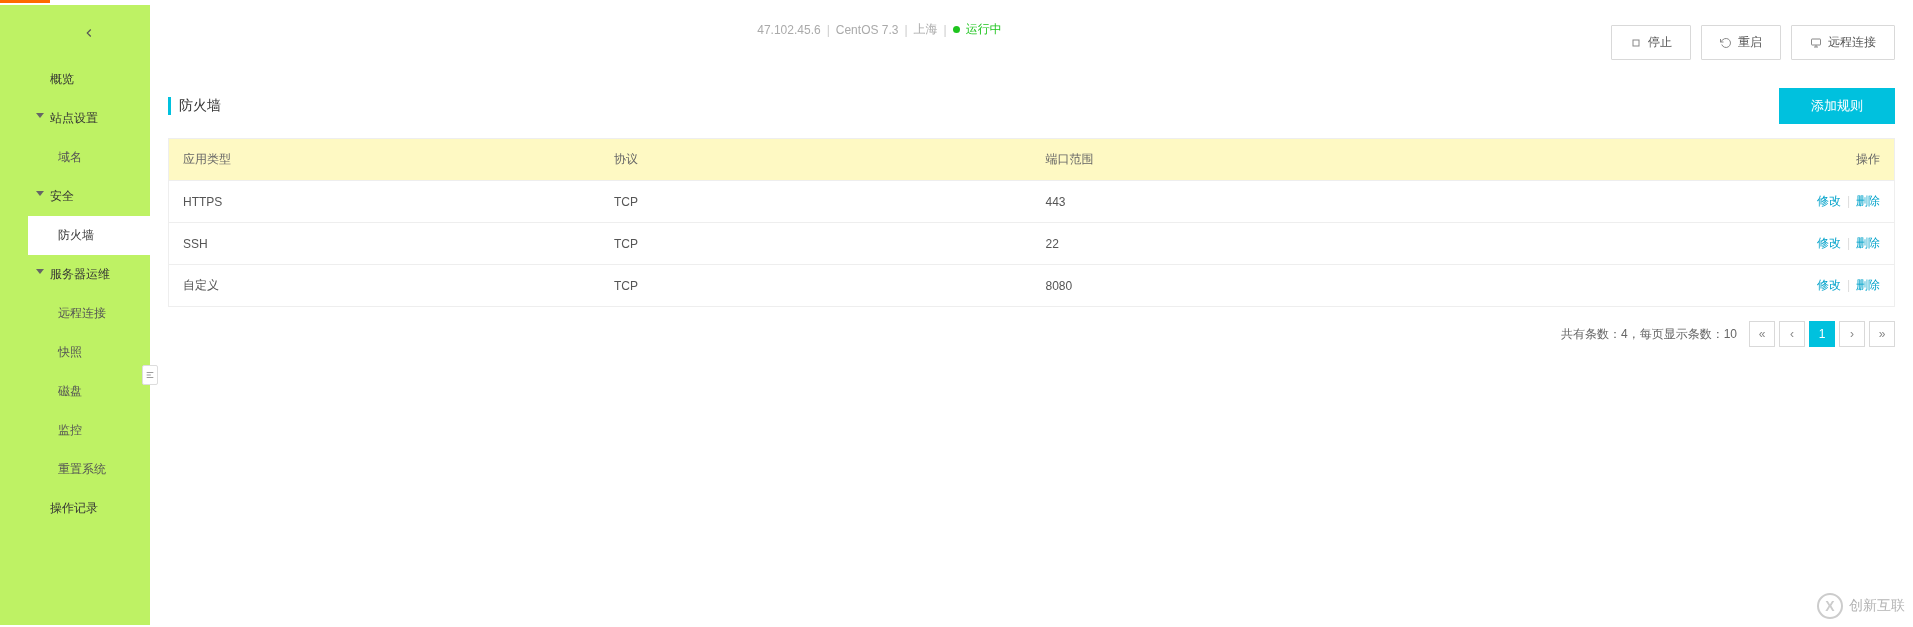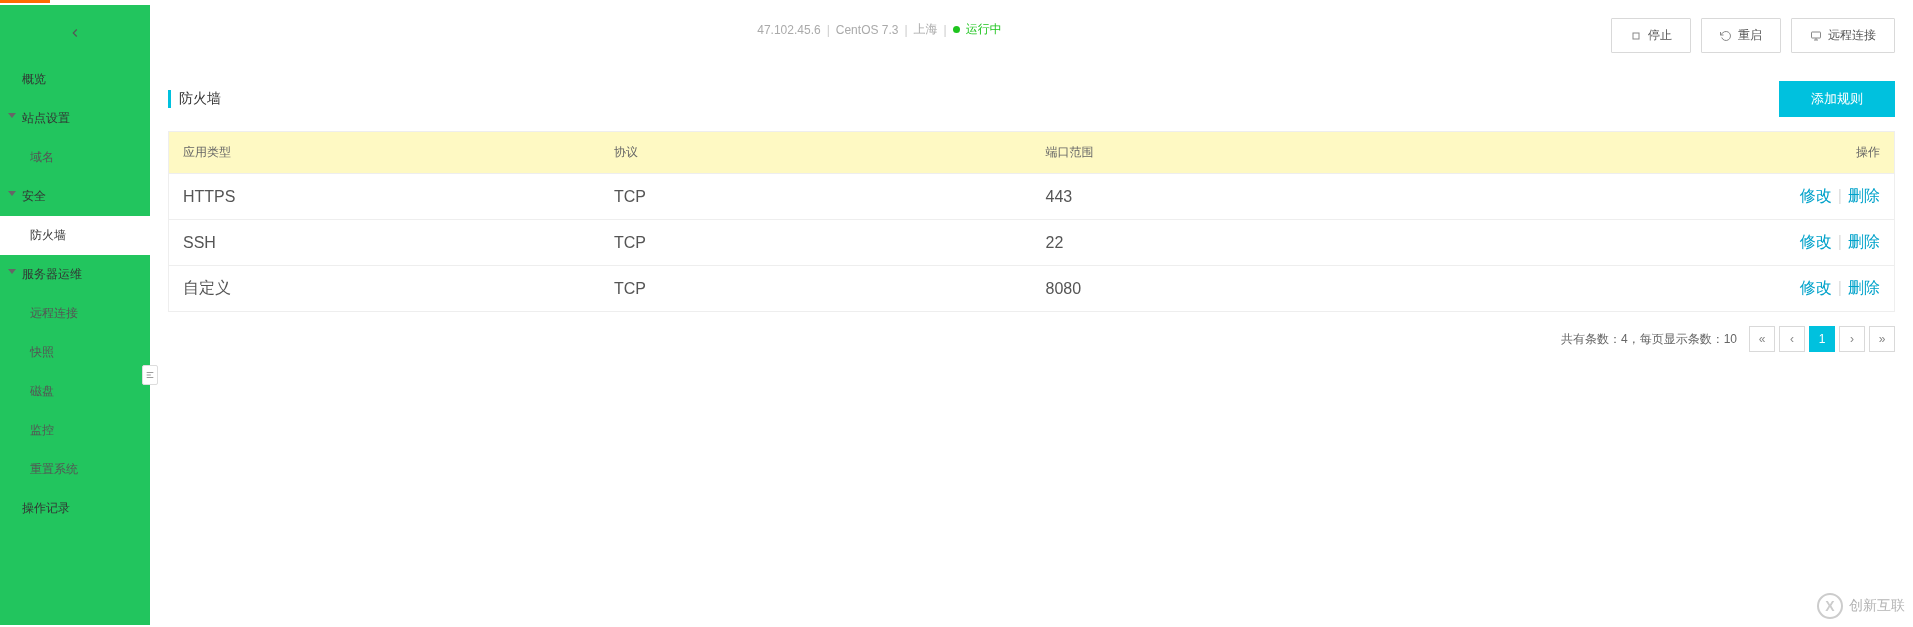--- a/index.html
+++ b/index.html
@@ -3,52 +3,52 @@
 <meta charset="utf-8">
 <style>
 * { margin: 0; padding: 0; box-sizing: border-box; }
 body { font-family: "Microsoft YaHei", "PingFang SC", Arial, sans-serif; font-size: 12px; color: #333; background: #fff; }
 
 .topbar { height: 5px; background: #fff; position: relative; }
 .topbar .orange { position: absolute; left: 0; top: 0; width: 50px; height: 3px; background: #ff6a00; }
 
 .layout { display: flex; min-height: 620px; }
 
-.sidebar { width: 150px; background: #22c55e; flex-shrink: 0; position: relative; }
+.sidebar { width: 150px; background: #bef264; flex-shrink: 0; position: relative; padding-left: 28px; }
 .sidebar .back-row { height: 55px; display: flex; align-items: center; justify-content: center; }
 .sidebar .back-row svg { width: 14px; height: 14px; stroke: #555; }
 .nav-item { padding: 11px 10px 11px 22px; color: #333; cursor: pointer; font-size: 12px; }
 .nav-group { padding: 11px 10px 11px 22px; font-size: 12px; color: #333; cursor: pointer; position: relative; }
 .nav-group .caret { position: absolute; left: 8px; top: 14px; width: 0; height: 0; border-left: 4px solid transparent; border-right: 4px solid transparent; border-top: 5px solid #666; }
 .nav-sub { padding: 11px 10px 11px 30px; color: #555; cursor: pointer; font-size: 12px; }
 .nav-sub.active { background: #fff; color: #333; }
 .collapse-handle { position: absolute; right: -8px; top: 360px; width: 16px; height: 20px; background: #fff; border: 1px solid #ddd; border-radius: 2px; display: flex; align-items: center; justify-content: center; font-size: 10px; color: #888; }
 
 .main { flex: 1; padding: 12px 18px 18px 18px; }
 
 .header-row { display: flex; align-items: flex-start; }
 .header-left { flex: 1; }
 .server-name { font-size: 20px; color: #333; font-weight: 400; }
 .server-meta { margin-top: 4px; font-size: 12px; color: #aaa; display: flex; align-items: center; gap: 6px; justify-content: center; }
 .server-meta .sep { color: #ccc; }
 .status-dot { width: 7px; height: 7px; border-radius: 50%; background: #1ec41e; display: inline-block; }
 .status-text { color: #1ec41e; }
 
-.header-actions { display: flex; gap: 10px; margin-top: 1px; padding-left: 20px; }
+.header-actions { display: flex; gap: 10px; margin-top: 8px; padding-left: 20px; }
 .hbtn { border: 1px solid #d9d9d9; background: #fff; padding: 8px 18px; font-size: 12px; color: #555; cursor: pointer; display: flex; align-items: center; gap: 6px; border-radius: 1px; }
 .hbtn svg { width: 12px; height: 12px; }
 
 .section-bar { display: flex; align-items: center; margin-top: 28px; }
 .section-title { border-left: 3px solid #00c1de; padding-left: 8px; font-size: 14px; color: #333; flex: 1; }
 .primary-btn { background: #00c1de; color: #fff; border: none; padding: 9px 32px; font-size: 13px; cursor: pointer; }
 
 .table { width: 100%; border-collapse: collapse; margin-top: 14px; border: 1px solid #eee; }
 .table th { background: #fef9c3; text-align: left; font-weight: 400; color: #666; padding: 12px 14px; border-bottom: 1px solid #eee; font-size: 12px; }
 .table th.right { text-align: right; }
-.table td { padding: 12px 14px; border-bottom: 1px solid #eee; color: #555; font-size: 16px; }
+.table td { padding: 12px 14px; border-bottom: 1px solid #eee; color: #555; font-size: 12px; }
 .table td.right { text-align: right; }
 .link { color: #00a2ca; cursor: pointer; }
 .link-sep { color: #ddd; margin: 0 6px; }
 
 .pager-row { display: flex; align-items: center; justify-content: flex-end; margin-top: 14px; gap: 12px; font-size: 12px; color: #666; }
 .pager { display: flex; gap: 4px; }
 .pbtn { border: 1px solid #d9d9d9; background: #fff; min-width: 26px; height: 26px; display: flex; align-items: center; justify-content: center; color: #888; cursor: pointer; font-size: 12px; }
 .pbtn.active { background: #00c1de; border-color: #00c1de; color: #fff; }
 
 .watermark { position: fixed; right: 8px; bottom: 8px; display: flex; align-items: center; gap: 6px; color: #999; font-size: 14px; opacity: 0.75; }

